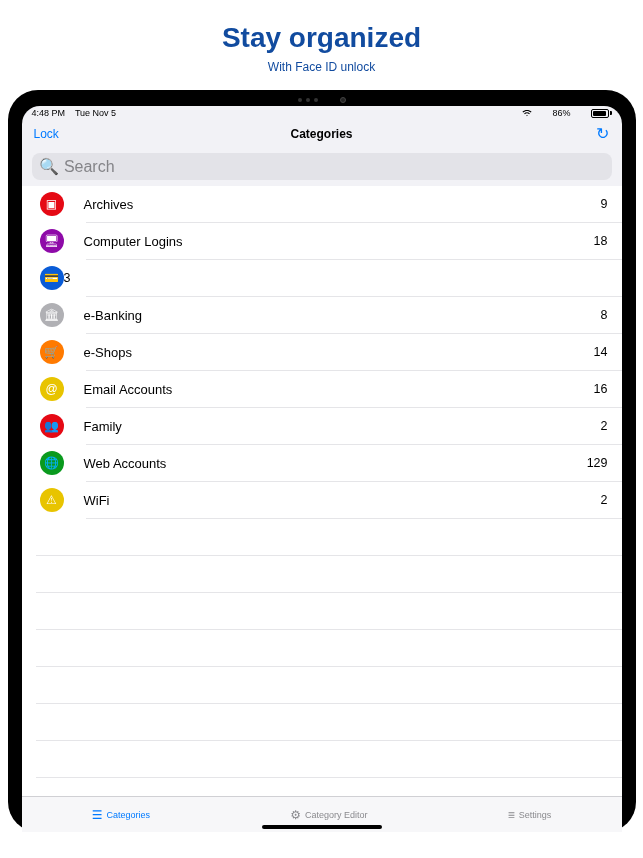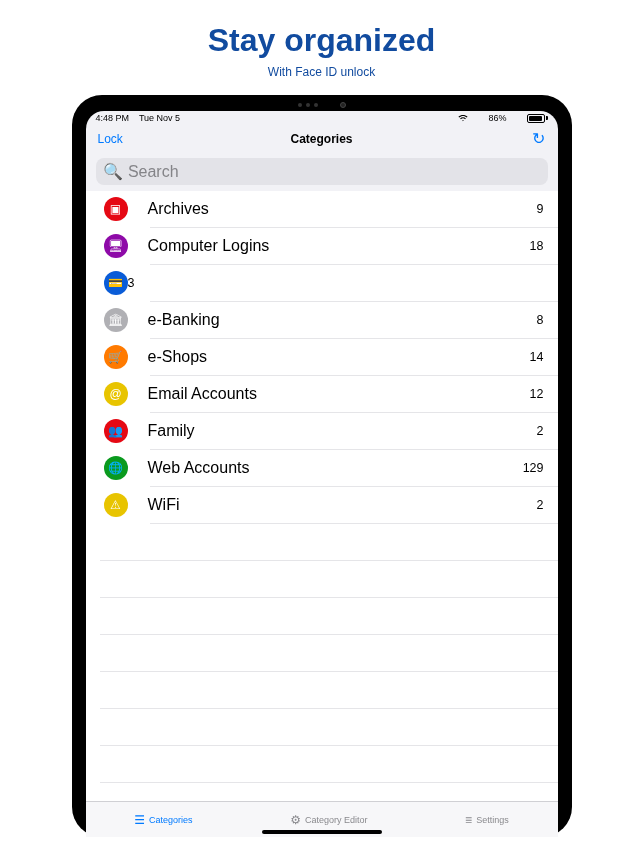--- a/index.html
+++ b/index.html
@@ -1,25 +1,25 @@
 <!DOCTYPE html>
 <html><head>
 <meta charset="utf-8">
 <style>
 * { margin: 0; padding: 0; box-sizing: border-box; font-family: -apple-system, "Helvetica Neue", Arial, sans-serif; }
 
 body { background: #fff; width: 643px; height: 858px; overflow: hidden; }
 
 .banner { text-align: center; padding: 22px 0 16px; }
-.banner-title   { color:#114b9f; font-size:32px; font-weight:600; }
+.banner-title   { color:#114b9f; font-size:28px; font-weight:600; }
 .banner-subtitle{ color:#114b9f; font-size:12px; font-weight:500; margin-top:6px; }
 
 
 .ipad {
-  width:500px; height:742px; margin:0 auto; background:#000;
+  width:628px; height:742px; margin:0 auto; background:#000;
   border-radius:30px; padding:16px 14px 0; position:relative;
 }
 .notch-dots { position:absolute; top:7px; left:50%; transform:translateX(-50%);
   display:flex; gap:4px; align-items:center;}
 .notch-dots .d{width:4px;height:4px;border-radius:50%;background:#333;}
 .notch-dots .cam{width:6px;height:6px;border-radius:50%;background:#222;border:1px solid #444;margin-left:18px;}
 
 .screen {
   width:100%; height:100%; background:#f2f2f6;
   border-radius:18px 18px 0 0; overflow:hidden;
@@ -38,21 +38,21 @@
 
 .search{margin:2px 10px 6px;background:#e3e3e8;border-radius:8px;
   padding:4px 8px;font-size:16px;color:#848488;}
 
 .list{flex:1;background:#fff;overflow:hidden;}
 .row{display:flex;align-items:center;height:36px;padding:0 14px 0 18px;}
 .sep{height:1px;background:#e5e5e8;margin-left:64px;}
 .empty-sep{height:1px;background:#e5e5e8;margin-left:14px;}
 .icon{width:24px;height:24px;border-radius:50%;display:flex;
   align-items:center;justify-content:center;color:#fff;font-size:12px;flex-shrink:0;}
-.label{margin-left:20px;font-size:16px;color:#000;flex:1;}
+.label{margin-left:20px;font-size:13px;color:#000;flex:1;}
 .count{font-size:12.5px;color:#000;}
 
 .tab-bar{height:36px;border-top:1px solid #d0d0d4;background:#f7f7f9;
   display:flex;justify-content:space-around;align-items:center;font-size:9px;}
 .tab{display:flex;gap:4px;align-items:center;color:#8a8a8e;}
 .tab.active{color:#007aff;}
 .tab-icon{font-size:12px;}
 
 .home-ind{position:absolute;bottom:3px;left:50%;transform:translateX(-50%);
   width:120px;height:4px;background:#000;border-radius:3px;}
@@ -138,21 +138,21 @@
         <div class="sep"></div>
         <div class="row">
           <span class="icon" style="background:#ff7a00">🛒</span>
           <span class="label">e-Shops</span>
           <span class="count">14</span>
         </div>
         <div class="sep"></div>
         <div class="row">
           <span class="icon" style="background:#e8c400">@</span>
           <span class="label">Email Accounts</span>
-          <span class="count">12</span>
+          <span class="count">16</span>
         </div>
         <div class="sep"></div>
         <div class="row">
           <span class="icon" style="background:#e50914">👥</span>
           <span class="label">Family</span>
           <span class="count">2</span>
         </div>
         <div class="sep"></div>
         <div class="row">
           <span class="icon" style="background:#0a9a1e">🌐</span>

